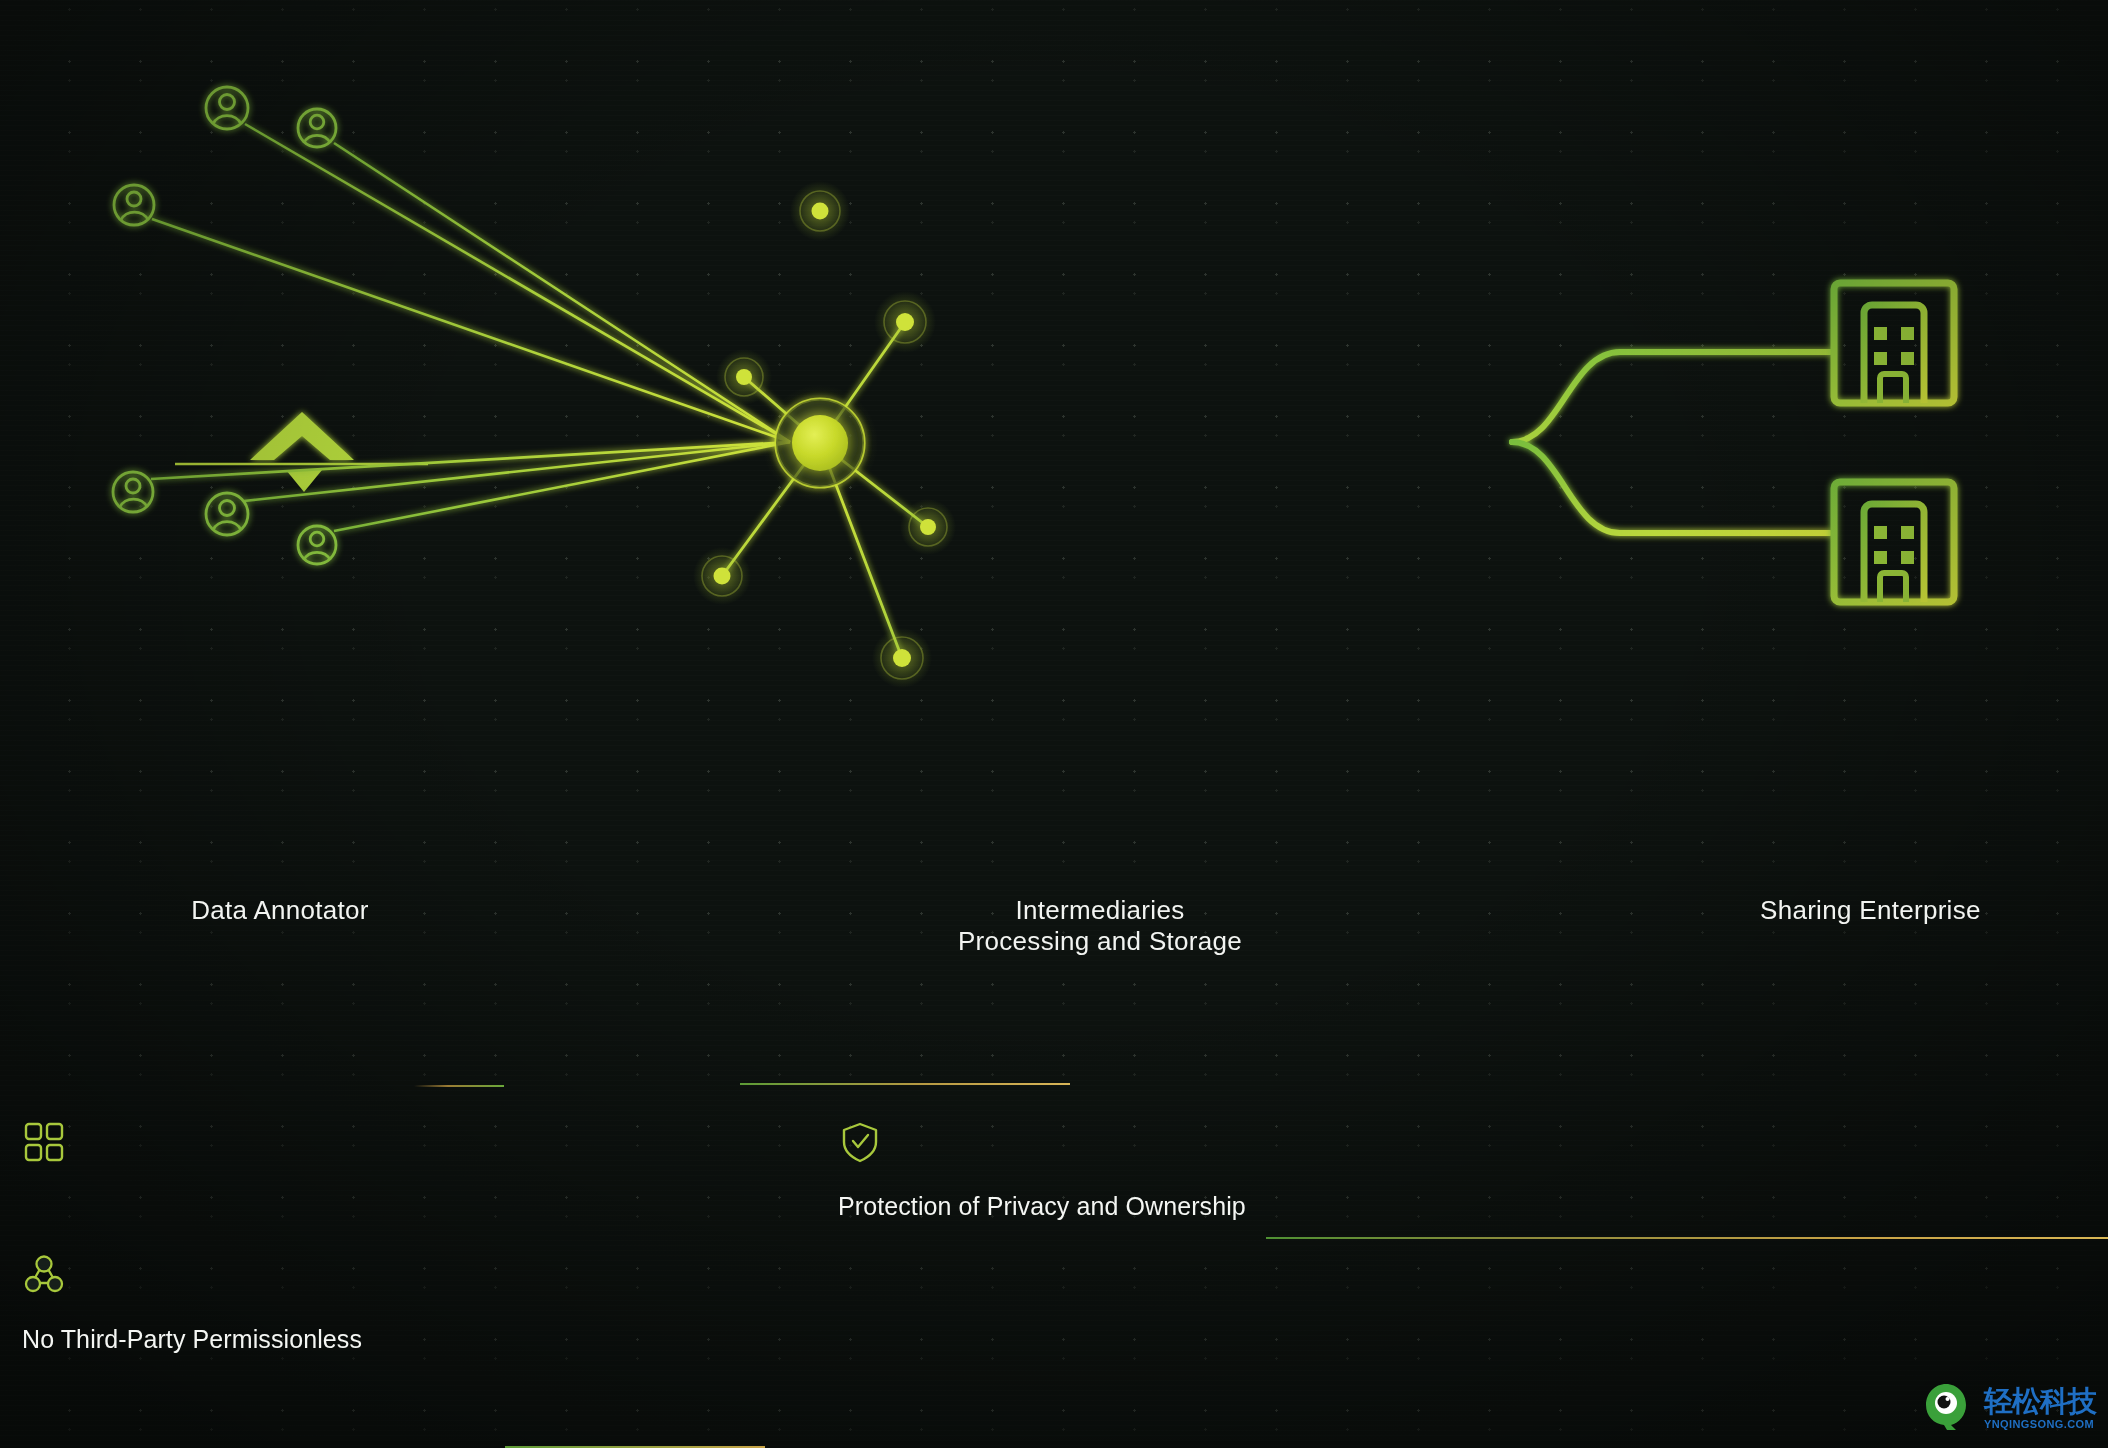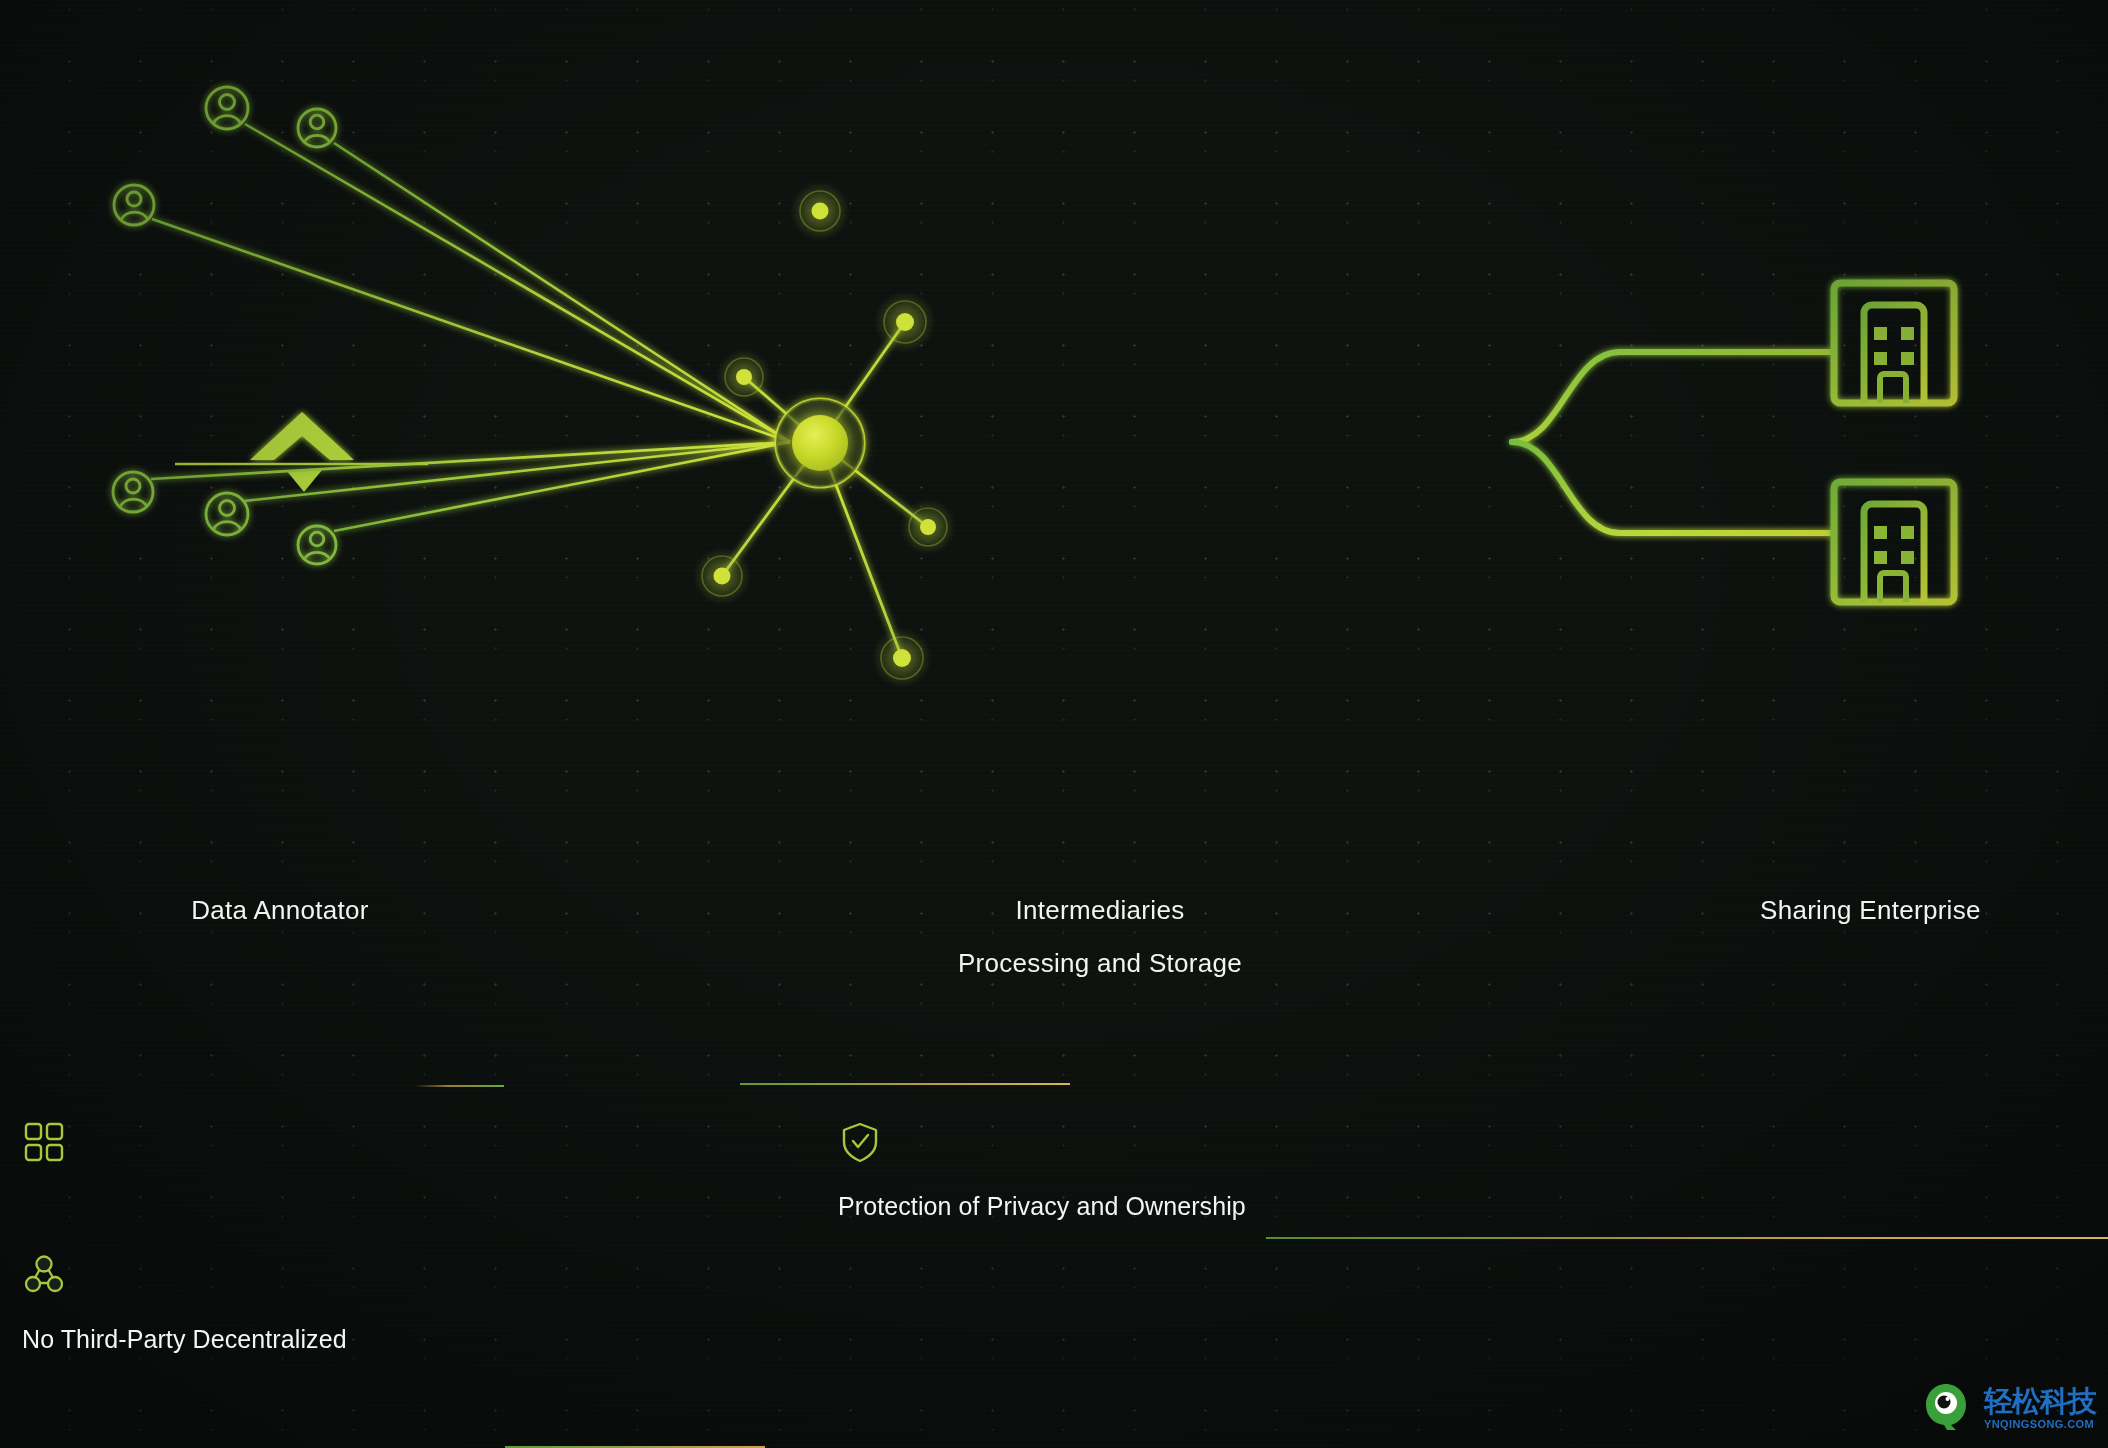--- a/index.html
+++ b/index.html
@@ -42,21 +42,21 @@
   }
   
   #diagram{position:absolute;left:0;top:0;width:2108px;height:1448px;}
   
   .stage-label{
     position:absolute;color:#f2f4f1;
     font-family:"Liberation Sans", sans-serif;
     font-size:26px;letter-spacing:.3px;font-weight:400;
     white-space:nowrap;text-align:center;
   }
-  .stage-label .l2{display:block;margin-top:22px;}
+  .stage-label .l2{display:block;}
   #label-annotator{left:180px;top:895px;width:200px;}
   #label-network{left:915px;top:895px;width:370px;}
   #label-client{left:1760px;top:895px;width:220px;}
 
   
   .rule{position:absolute;height:2px;}
   #rule-a{left:414px;top:1085px;width:90px;
     background:linear-gradient(to right, rgba(110,90,40,0) 0%, #9c7c34 38%, #6aa83a 100%);}
   #rule-b{left:740px;top:1083px;width:330px;
     background:linear-gradient(to right, #5d9b36 0%, #b79a43 55%, #d8b558 100%);}
@@ -341,21 +341,21 @@
 
   <div class="feature" id="feat-2">
     <span class="ico">
       <svg width="44" height="44" viewBox="0 0 44 44" fill="none" stroke="#a8c83c" stroke-width="2.3">
         <path d="M22 9 L34 30 H10 Z" stroke-linejoin="round"></path>
         <circle cx="22" cy="11" r="7.5" fill="#171f1a"></circle>
         <circle cx="11" cy="31" r="7" fill="#171f1a"></circle>
         <circle cx="33" cy="31" r="7" fill="#171f1a"></circle>
       </svg>
     </span>
-    <div class="ftext">No Third-Party Decentralized</div>
+    <div class="ftext">No Third-Party Permissionless</div>
   </div>
 
 
   <div id="watermark">
     <span>
       <svg width="44" height="48" viewBox="0 0 44 48">
         <path d="M22 2 C33 2 42 11 42 23 C42 33 35 41 27 43 L32 48 L23 48 L20 43 C10 42 2 34 2 23 C2 11 11 2 22 2 Z" fill="#3aa03a"></path>
         <circle cx="22" cy="21" r="11" fill="#ffffff"></circle>
         <circle cx="20" cy="20" r="6.5" fill="#111111"></circle>
         <circle cx="23.5" cy="17" r="2" fill="#ffffff"></circle>

